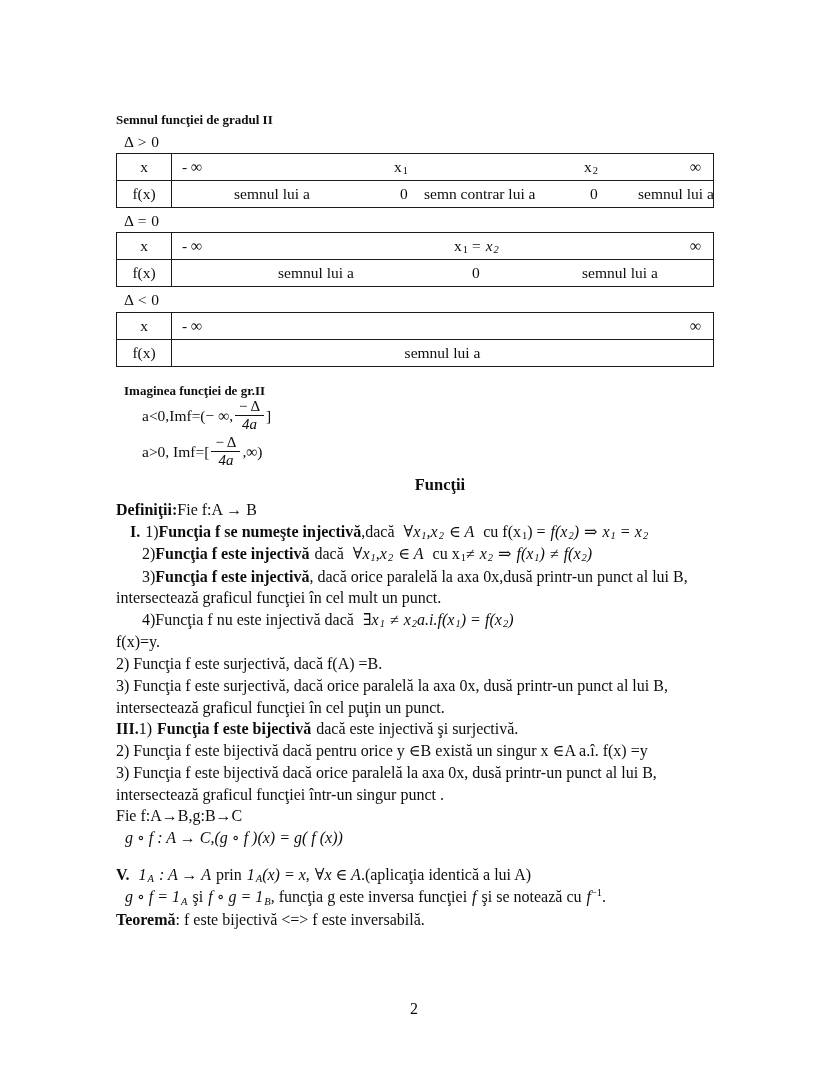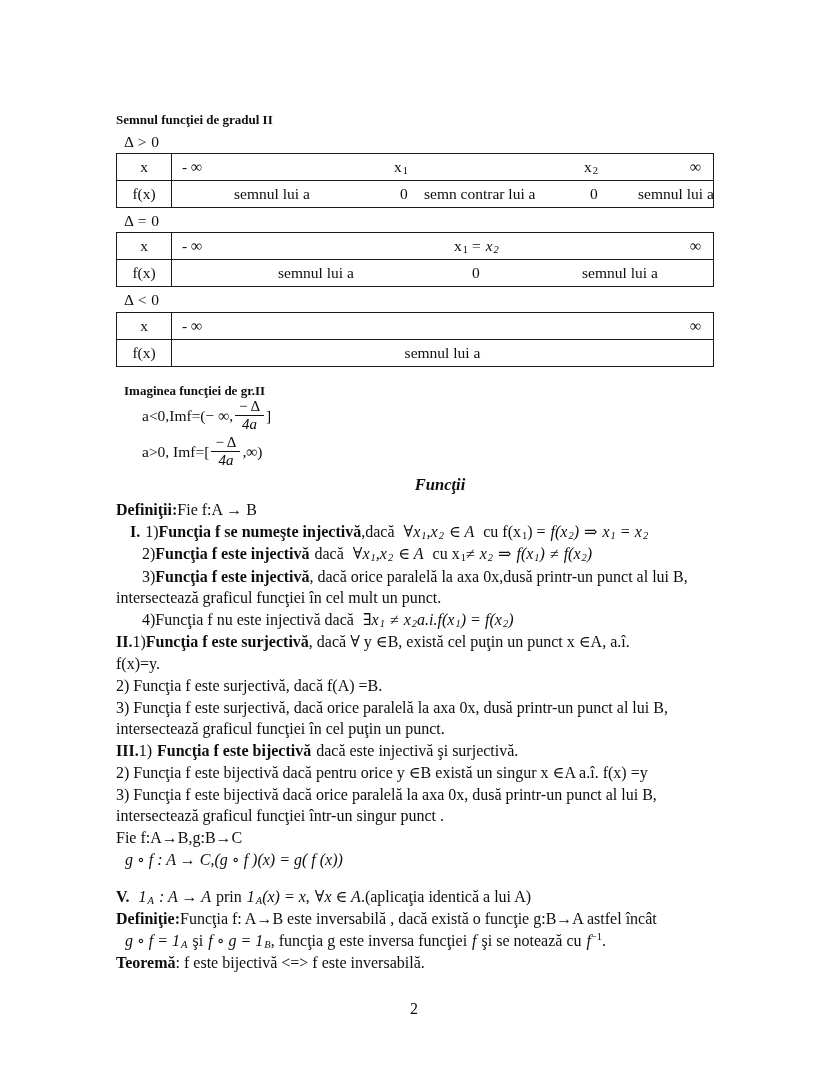--- a/index.html
+++ b/index.html
@@ -119,21 +119,20 @@
     font-style: italic;
     padding: 1px 4px 0 4px;
   }
 
   .funcii-title {
     text-align: center;
     font-weight: bold;
     font-size: 16.5px;
     margin: 6px 0 4px 0;
     padding-left: 50px;
-    font-style: italic;
   }
 
   
   p.para {
     margin: 0;
     font-size: 16px;
     line-height: 1.36;
   }
   p.indent1 { padding-left: 14px; }
   p.indent2 { padding-left: 26px; }
@@ -284,23 +283,20 @@
 
   <p class="para indent2">
     <span>3)</span><b>Funcţia f este injectivă</b><span>, dacă orice paralelă la axa 0x,dusă printr-un punct al lui B,</span>
   </p>
   <p class="para">intersectează graficul funcţiei în cel mult un punct.</p>
 
   <p class="para indent2">
     <span>4)</span><span>Funcţia f nu este injectivă dacă</span><span class="sp2"></span><i class="v">∃x</i><sub class="s"><i class="v">1</i></sub><span class="sp"></span><span class="op">≠</span><span class="sp"></span><i class="v">x</i><sub class="s"><i class="v">2</i></sub><i class="v">a.i.f(x</i><sub class="s"><i class="v">1</i></sub><i class="v">)</i><span class="sp"></span><span class="op">=</span><span class="sp"></span><i class="v">f(x</i><sub class="s"><i class="v">2</i></sub><i class="v">)</i>
   </p>
 
-  <p class="para">
-    <b>II.</b><span>1)</span><b>Funcţia f este surjectivă</b><span>, dacă ∀  y ∈B, există cel puţin un punct x ∈A, a.î.</span>
-  </p>
   <p class="para">f(x)=y.</p>
   <p class="para">2) Funcţia f este surjectivă, dacă f(A) =B.</p>
   <p class="para">3) Funcţia f este surjectivă, dacă orice paralelă la axa 0x, dusă printr-un punct al lui B,</p>
   <p class="para">intersectează graficul funcţiei în cel puţin un punct.</p>
 
   <p class="para">
     <b>III.</b><span>1)</span><span class="sp"></span><b>Funcţia f este bijectivă</b><span class="sp"></span><span>dacă este injectivă şi surjectivă.</span>
   </p>
   <p class="para">2) Funcţia f  este bijectivă dacă pentru orice y ∈B există un singur x ∈A a.î. f(x) =y</p>
   <p class="para">3) Funcţia f  este bijectivă dacă orice paralelă la axa 0x, dusă printr-un punct al lui B,</p>
@@ -311,23 +307,20 @@
     <span class="sp2"></span><i class="v">g ∘ f : A → C</i><i class="v">,(g ∘ f )(x) = g( f (x))</i>
   </p>
 
   <div class="gap"></div>
 
   <p class="para">
     <b>V.</b><span class="sp2"></span><i class="v">1</i><sub class="s"><i class="v">A</i></sub><span class="sp"></span><i class="v">: A → A</i><span class="sp"></span><span>prin</span><span class="sp"></span><i class="v">1</i><sub class="s"><i class="v">A</i></sub><i class="v">(x) = x</i><span>,</span><span class="sp"></span><i class="v">∀x ∈ A</i><span>.(aplicaţia identică a lui A)</span>
   </p>
 
   <p class="para">
-    <b>Definiţie:</b><span>Funcţia f: A→B este inversabilă , dacă există o funcţie g:B→A astfel încât</span>
-  </p>
-  <p class="para">
     <span class="sp2"></span><i class="v">g ∘ f = 1</i><sub class="s"><i class="v">A</i></sub><span class="sp"></span><span>şi</span><span class="sp"></span><i class="v">f ∘ g = 1</i><sub class="s"><i class="v">B</i></sub><span>, funcţia g este inversa funcţiei</span><span class="sp"></span><i class="v">f</i><span class="sp"></span><span>şi se notează cu</span><span class="sp"></span><i class="v">f</i><sup style="font-size:10.5px">−1</sup><span>.</span>
   </p>
 
   <p class="para">
     <b>Teoremă</b><span>: f  este bijectivă &lt;=&gt; f  este inversabilă.</span>
   </p>
 
 </div>
 
 <div class="pagenum">2</div>

